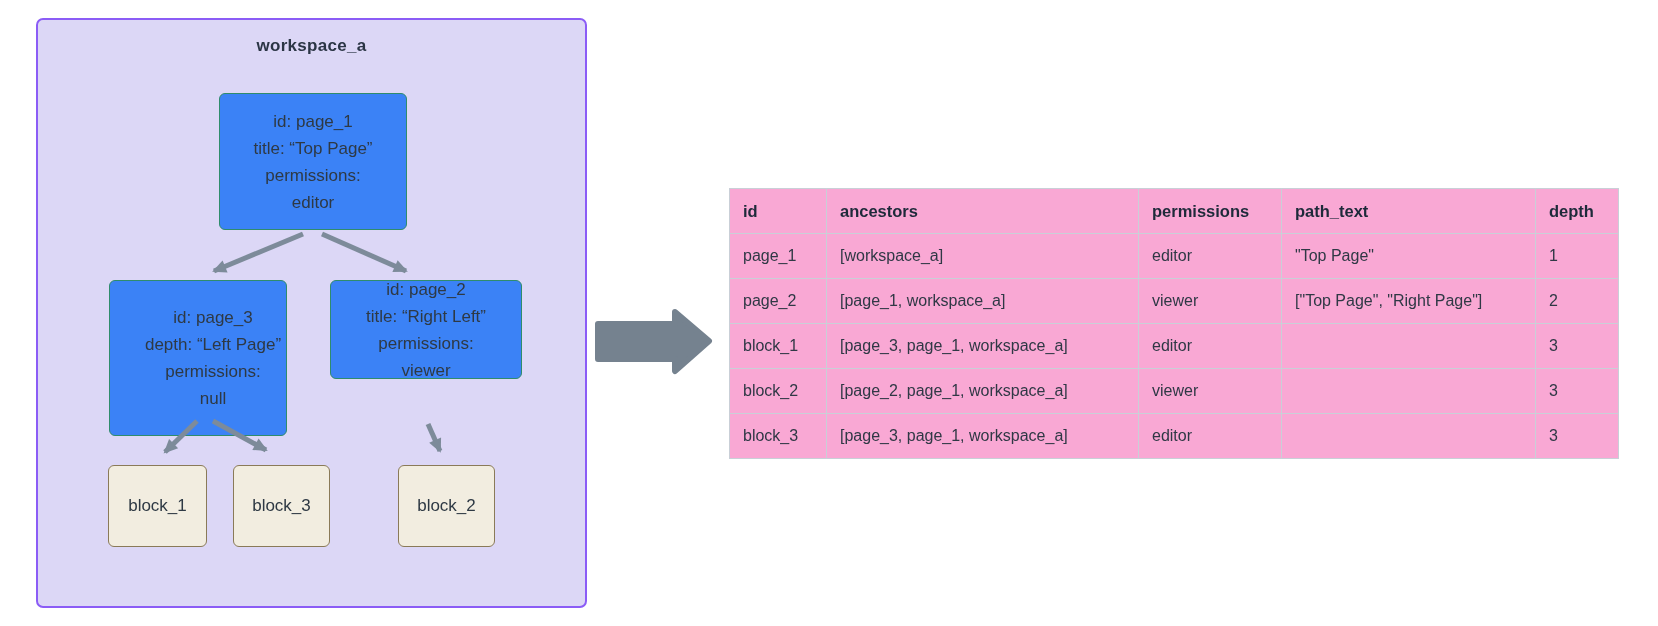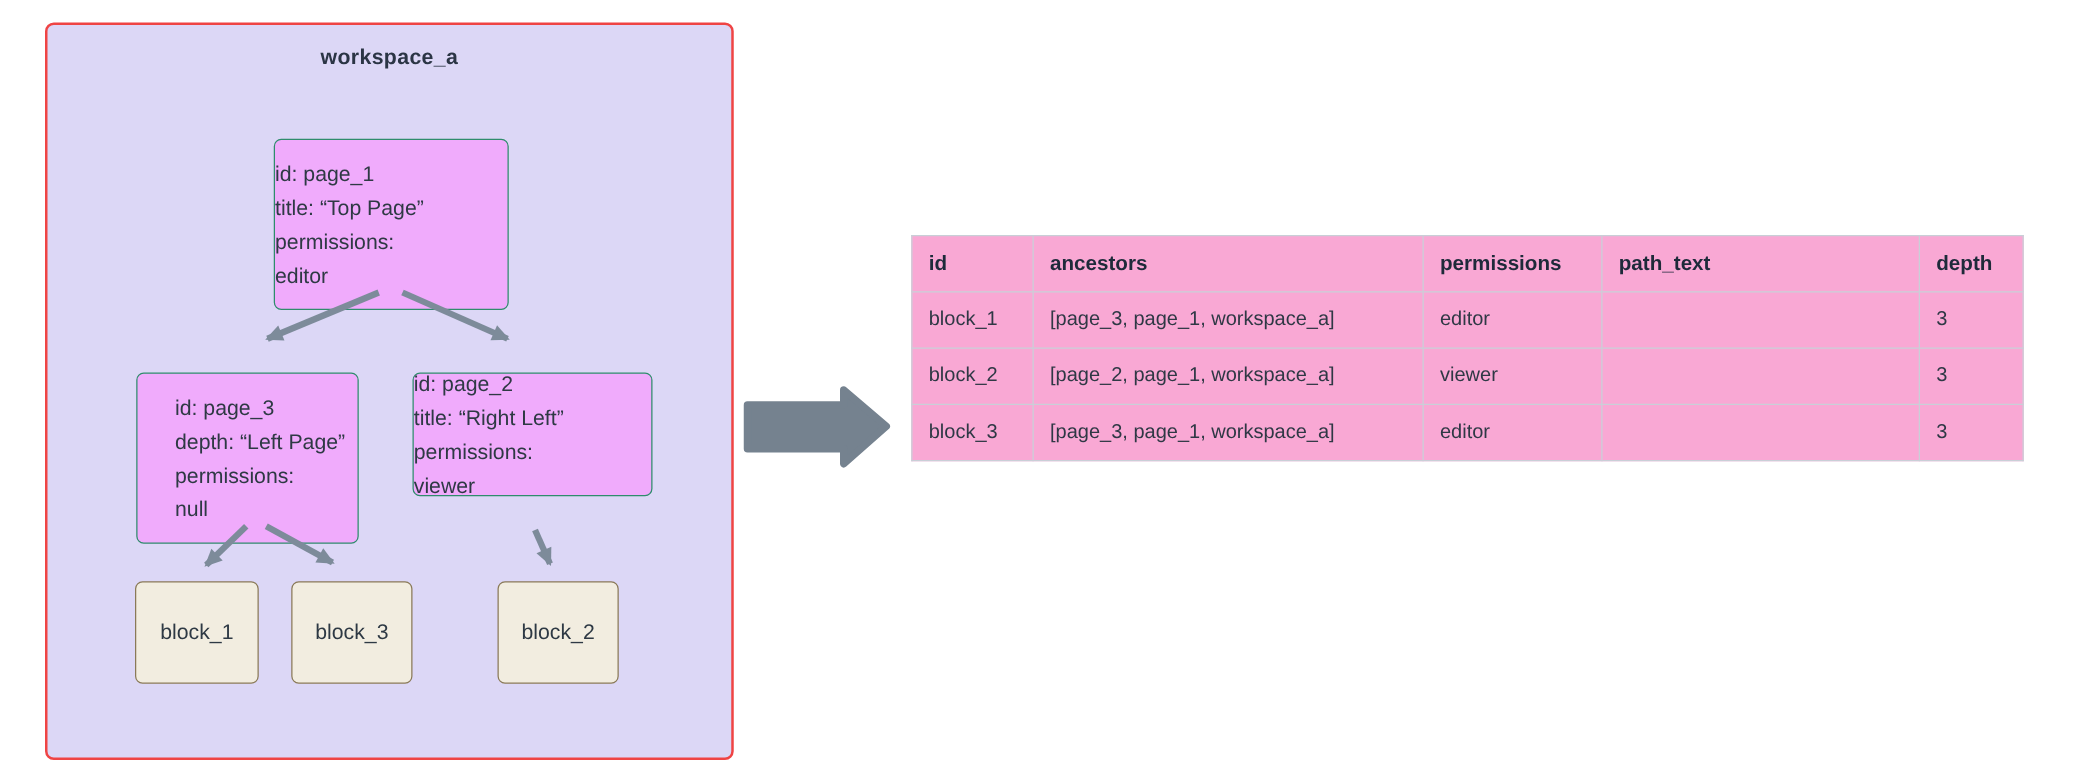--- a/index.html
+++ b/index.html
@@ -3,35 +3,35 @@
 <meta charset="utf-8">
 <style>
   html,body{margin:0;padding:0;background:#ffffff;}
   .canvas{
     position:relative;width:1658px;height:626px;background:#ffffff;
     font-family:"Liberation Sans",sans-serif;overflow:hidden;
   }
   
   .workspace{
     position:absolute;left:36px;top:18px;width:551px;height:590px;
-    background:#dcd7f6;border:2px solid #ef4444;border-radius:7px;
+    background:#dcd7f6;border:2px solid #8b5cf6;border-radius:7px;
     box-sizing:border-box;
   }
   .workspace-title{
     position:absolute;left:0;top:16px;width:100%;text-align:center;
     font-size:17px;font-weight:bold;color:#2b3545;letter-spacing:.3px;
   }
   
   .page-node{
-    position:absolute;background:#f0abfc;border:1.5px solid #2f8c6c;border-radius:6px;
-    box-sizing:border-box;display:flex;flex-direction:column;align-items:flex-start;justify-content:center;
-    font-size:17px;line-height:27px;color:#2e3944;text-align:center;margin-top:18px;
+    position:absolute;background:#3b82f6;border:1.5px solid #2f8c6c;border-radius:6px;
+    box-sizing:border-box;display:flex;flex-direction:column;align-items:center;justify-content:center;
+    font-size:17px;line-height:27px;color:#2e3944;text-align:center;
   }
   .page-1{left:219px;top:93px;width:188px;height:137px;}
-  .page-3{left:109px;top:280px;width:178px;height:137px;padding-left:30px;}
+  .page-3{left:109px;top:280px;width:178px;height:156px;padding-left:30px;}
   .page-2{left:330px;top:280px;width:192px;height:99px;}
   .block-node{
     position:absolute;background:#f2ede0;border:1.5px solid #8a7a58;border-radius:6px;
     box-sizing:border-box;display:flex;align-items:center;justify-content:center;
     font-size:17px;color:#2e3944;
   }
   .block-1{left:108px;top:465px;width:99px;height:82px;}
   .block-3{left:233px;top:465px;width:97px;height:82px;}
   .block-2{left:398px;top:465px;width:97px;height:82px;}
   .overlay{position:absolute;left:0;top:0;width:1658px;height:626px;pointer-events:none;}
@@ -111,20 +111,34 @@
       <tr>
         <th>id</th>
         <th>ancestors</th>
         <th>permissions</th>
         <th>path_text</th>
         <th>depth</th>
       </tr>
     </thead>
     <tbody>
       <tr>
+        <td>page_1</td>
+        <td>[workspace_a]</td>
+        <td>editor</td>
+        <td>"Top Page"</td>
+        <td>1</td>
+      </tr>
+      <tr>
+        <td>page_2</td>
+        <td>[page_1, workspace_a]</td>
+        <td>viewer</td>
+        <td>["Top Page", "Right Page"]</td>
+        <td>2</td>
+      </tr>
+      <tr>
         <td>block_1</td>
         <td>[page_3, page_1, workspace_a]</td>
         <td>editor</td>
         <td></td>
         <td>3</td>
       </tr>
       <tr>
         <td>block_2</td>
         <td>[page_2, page_1, workspace_a]</td>
         <td>viewer</td>

